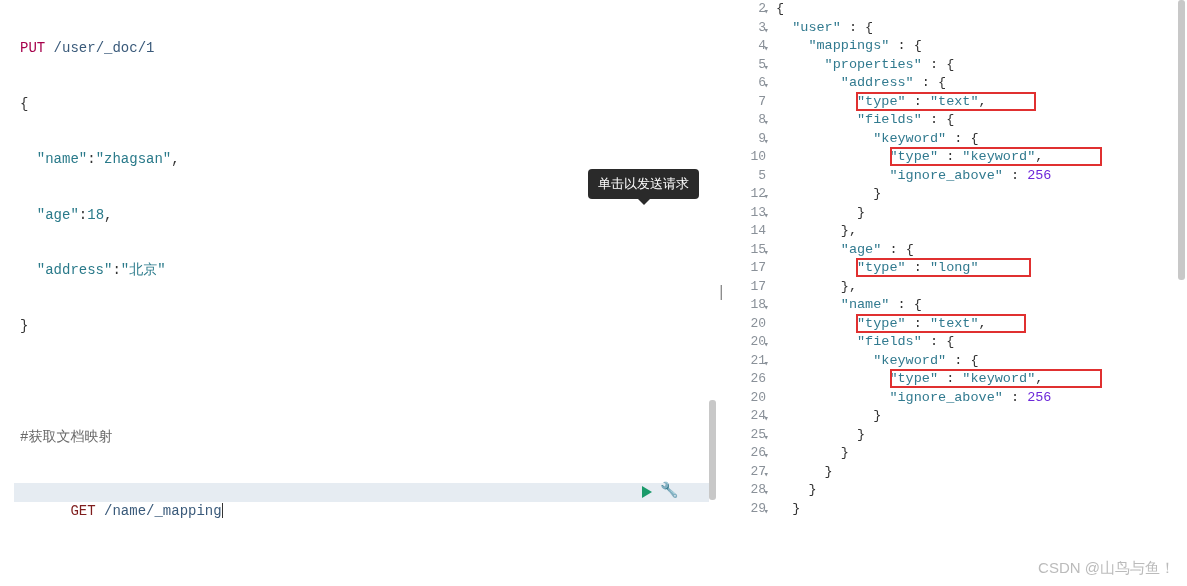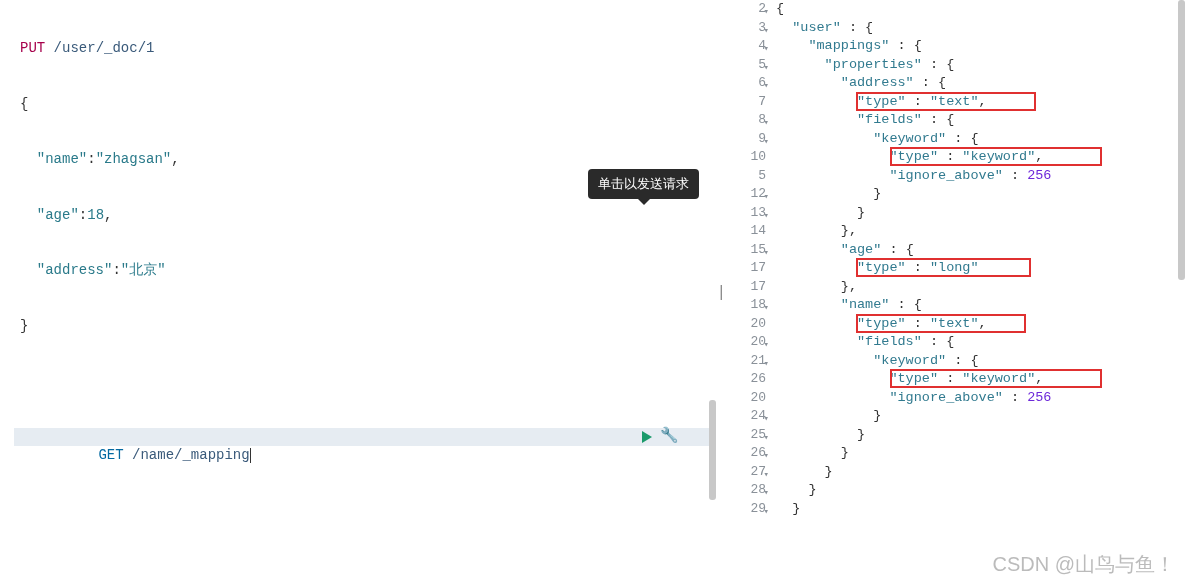--- a/index.html
+++ b/index.html
@@ -61,21 +61,21 @@
   flex: 1;
   line-height: 18.5px;
   font-size: 13.5px;
   white-space: pre;
   overflow: hidden;
 }
 .code-line { height: 18.5px; display: flex; align-items: center; position: relative; }
 .left-code { padding: 2px 0 0 20px; line-height: 18.5px; font-size: 14px; white-space: pre; }
 .left-line { height: 18.5px; position: relative; }
 .kw-method-put { color: #a6004b; font-weight: 500;}
-.kw-method-get { color: #0369a1; margin-left: 28px; }
+.kw-method-get { color: #7f1d1d; }
 .path { color: #3a5a7a; }
 .brace { color: #333; }
 .str { color: #2a7a8a; }
 .num { color: #2a7a8a; }
 .comment { color: #6a6a6a; }
 .key-r { color: #317a8f; }
 .val-r { color: #317a8f; }
 .num-r { color: #6d28d9; }
 .punc { color: #333; }
 .highlight-line {
@@ -152,35 +152,36 @@
   height: 280px;
   background: #c8c8c8;
   border-radius: 3px;
 }
 .watermark {
   position: absolute;
   right: 12px;
   bottom: 8px;
   color: rgba(120,120,120,0.5);
   font-family: 'Microsoft YaHei', sans-serif;
-  font-size: 20px;
+  font-size: 15px;
 }
 </style>
 </head>
 <body>
 
 <div class="left-pane">
   <div class="left-code">
     <div class="left-line"><span class="kw-method-put">PUT</span><span class="path"> /user/_doc/1</span></div>
     <div class="left-line"><span class="brace">{</span></div>
     <div class="left-line"><span>  </span><span class="str">"name"</span><span class="brace">:</span><span class="str">"zhagsan"</span><span class="brace">,</span></div>
     <div class="left-line"><span>  </span><span class="str">"age"</span><span class="brace">:</span><span class="num">18</span><span class="brace">,</span></div>
     <div class="left-line"><span>  </span><span class="str">"address"</span><span class="brace">:</span><span class="str">"北京"</span></div>
     <div class="left-line"><span class="brace">}</span></div>
     <div class="left-line"></div>
+    <div class="left-line"><span class="comment">#获取文档映射</span></div>
     <div class="left-line highlight-line">
       <span class="kw-method-get">GET</span><span class="path"> /name/_mapping</span><span class="cursor"></span>
       <div class="actions">
         <div class="play-icon"></div>
         <div class="wrench-icon">🔧</div>
       </div>
     </div>
   </div>
   <div class="tooltip">单击以发送请求</div>
   <div class="left-scroll"></div>

